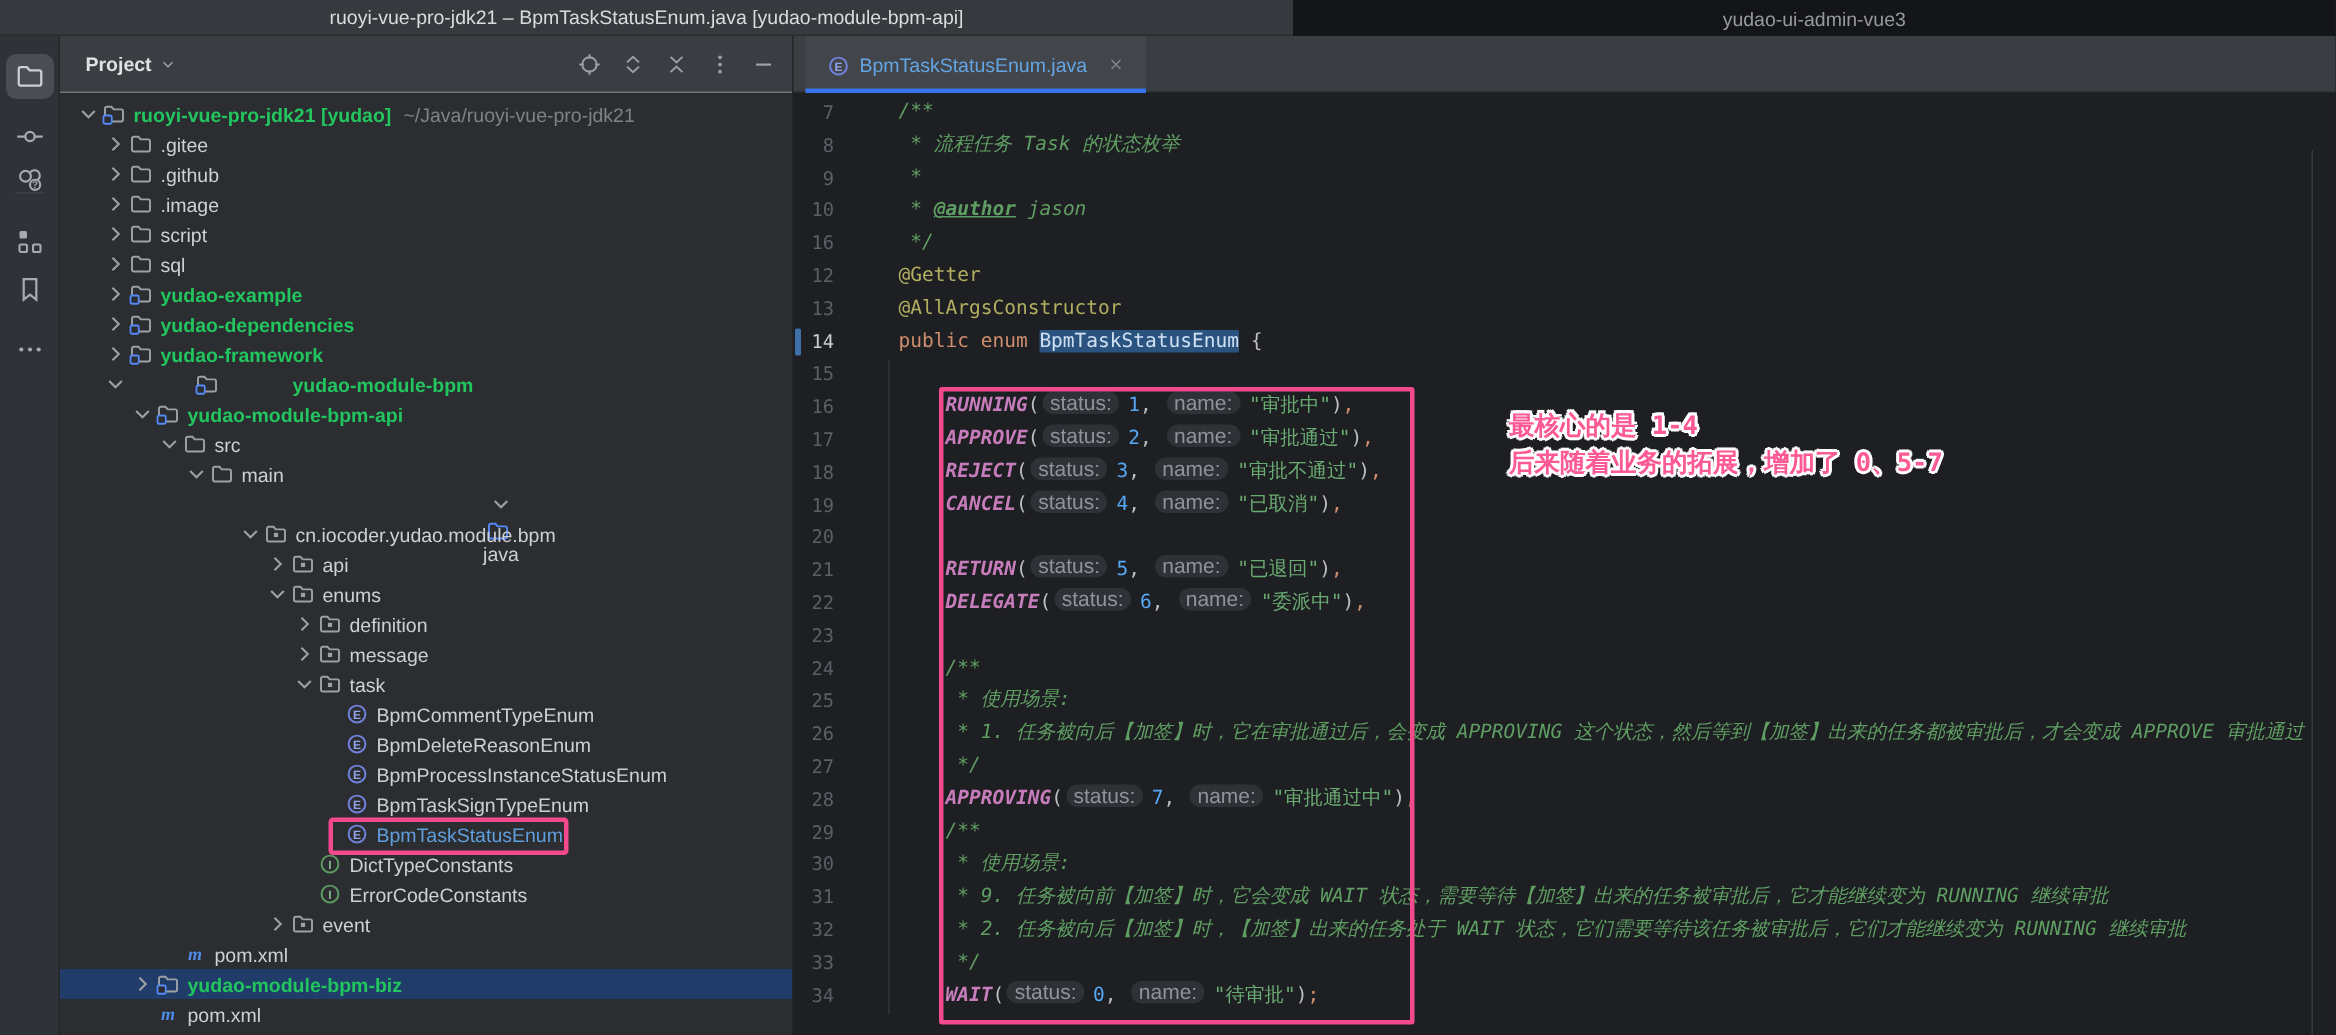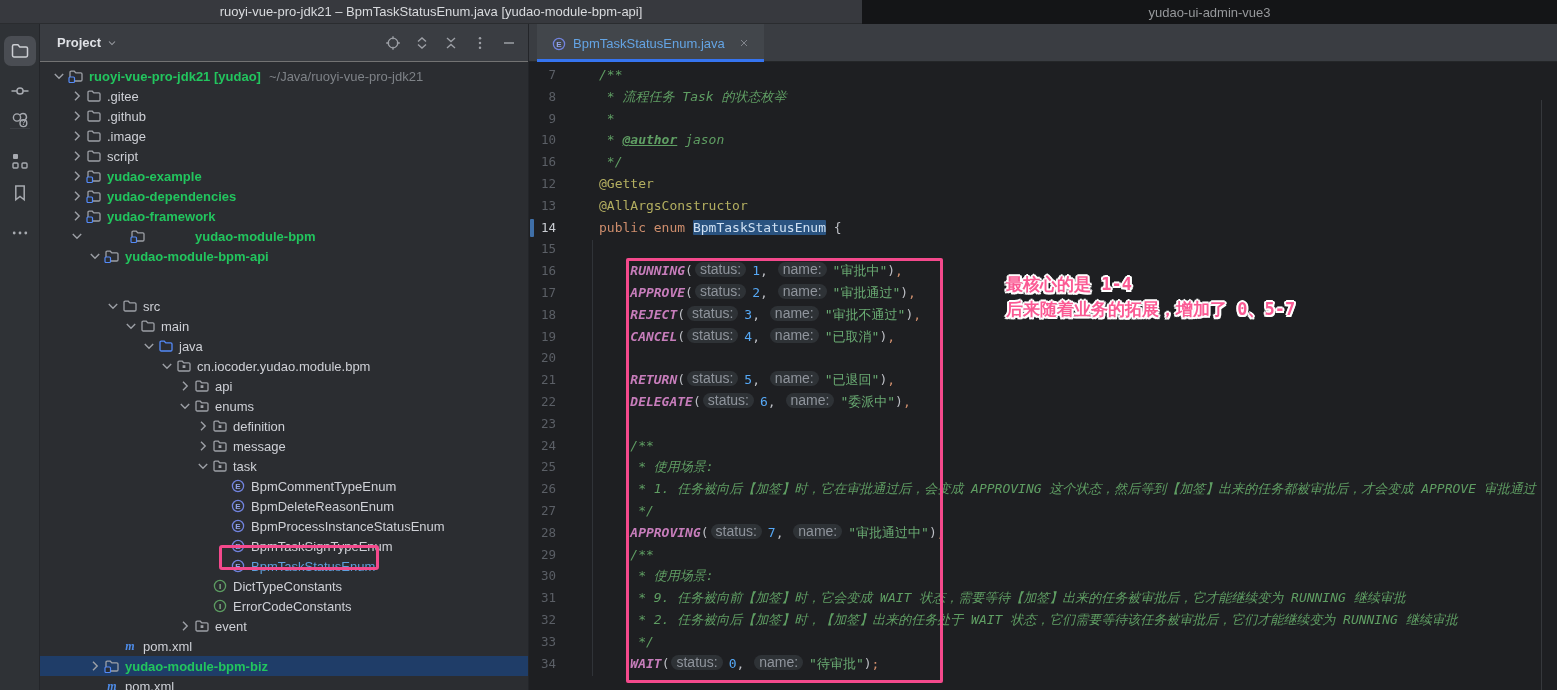--- a/index.html
+++ b/index.html
@@ -263,20 +263,33 @@
       </div>
       <div class="row" style="padding-left: 28px;">
         <span class="chev">
           <svg width="16" height="16" viewBox="0 0 16 16" fill="none">
             <path d="M6 3.8 10.2 8 6 12.2" stroke="currentColor" fill="none" stroke-width="1.4"></path>
           </svg>
         </span>
         <span class="ticon">
           <svg width="16" height="16" viewBox="0 0 16 16" fill="none">
             <path d="M2 4.4c0-.7.5-1.2 1.2-1.2h3.1l1.5 1.7h5c.7 0 1.2.5 1.2 1.2v5.7c0 .7-.5 1.2-1.2 1.2H3.2c-.7 0-1.2-.5-1.2-1.2z" stroke="#9DA0A6" stroke-width="1.3" fill="none"></path>
+          </svg>
+        </span>
+        <span class="lbl">sql</span>
+      </div>
+      <div class="row" style="padding-left: 28px;">
+        <span class="chev">
+          <svg width="16" height="16" viewBox="0 0 16 16" fill="none">
+            <path d="M6 3.8 10.2 8 6 12.2" stroke="currentColor" fill="none" stroke-width="1.4"></path>
+          </svg>
+        </span>
+        <span class="ticon">
+          <svg width="16" height="16" viewBox="0 0 16 16" fill="none">
+            <path d="M2 4.4c0-.7.5-1.2 1.2-1.2h3.1l1.5 1.7h5c.7 0 1.2.5 1.2 1.2v5.7c0 .7-.5 1.2-1.2 1.2H3.2c-.7 0-1.2-.5-1.2-1.2z" stroke="#9DA0A6" stroke-width="1.3" fill="none"></path>
             <rect x="1" y="9" width="5.5" height="5.5" rx="1" fill="#2B2D31" stroke="#548AF7" stroke-width="1.2"></rect>
           </svg>
         </span>
         <span class="lbl b">yudao-example</span>
       </div>
       <div class="row" style="padding-left: 28px;">
         <span class="chev">
           <svg width="16" height="16" viewBox="0 0 16 16" fill="none">
             <path d="M6 3.8 10.2 8 6 12.2" stroke="currentColor" fill="none" stroke-width="1.4"></path>
           </svg>
@@ -324,21 +337,21 @@
           </svg>
         </span>
         <span class="ticon">
           <svg width="16" height="16" viewBox="0 0 16 16" fill="none">
             <path d="M2 4.4c0-.7.5-1.2 1.2-1.2h3.1l1.5 1.7h5c.7 0 1.2.5 1.2 1.2v5.7c0 .7-.5 1.2-1.2 1.2H3.2c-.7 0-1.2-.5-1.2-1.2z" stroke="#9DA0A6" stroke-width="1.3" fill="none"></path>
             <rect x="1" y="9" width="5.5" height="5.5" rx="1" fill="#2B2D31" stroke="#548AF7" stroke-width="1.2"></rect>
           </svg>
         </span>
         <span class="lbl b">yudao-module-bpm-api</span>
       </div>
-      <div class="row" style="padding-left: 64px; margin-top: 30px;">
+      <div class="row" style="padding-left: 64px;">
         <span class="chev">
           <svg width="16" height="16" viewBox="0 0 16 16" fill="none">
             <path d="M3.8 6 8 10.2 12.2 6" stroke="currentColor" fill="none" stroke-width="1.4"></path>
           </svg>
         </span>
         <span class="ticon">
           <svg width="16" height="16" viewBox="0 0 16 16" fill="none">
             <path d="M2 4.4c0-.7.5-1.2 1.2-1.2h3.1l1.5 1.7h5c.7 0 1.2.5 1.2 1.2v5.7c0 .7-.5 1.2-1.2 1.2H3.2c-.7 0-1.2-.5-1.2-1.2z" stroke="#9DA0A6" stroke-width="1.3" fill="none"></path>
           </svg>
         </span>
@@ -350,21 +363,21 @@
             <path d="M3.8 6 8 10.2 12.2 6" stroke="currentColor" fill="none" stroke-width="1.4"></path>
           </svg>
         </span>
         <span class="ticon">
           <svg width="16" height="16" viewBox="0 0 16 16" fill="none">
             <path d="M2 4.4c0-.7.5-1.2 1.2-1.2h3.1l1.5 1.7h5c.7 0 1.2.5 1.2 1.2v5.7c0 .7-.5 1.2-1.2 1.2H3.2c-.7 0-1.2-.5-1.2-1.2z" stroke="#9DA0A6" stroke-width="1.3" fill="none"></path>
           </svg>
         </span>
         <span class="lbl">main</span>
       </div>
-      <div class="row" style="padding-left: 100px;">
+      <div class="row" style="padding-left: 100px; flex-direction: column;">
         <span class="chev">
           <svg width="16" height="16" viewBox="0 0 16 16" fill="none">
             <path d="M3.8 6 8 10.2 12.2 6" stroke="currentColor" fill="none" stroke-width="1.4"></path>
           </svg>
         </span>
         <span class="ticon">
           <svg width="16" height="16" viewBox="0 0 16 16" fill="none">
             <path d="M2 4.4c0-.7.5-1.2 1.2-1.2h3.1l1.5 1.7h5c.7 0 1.2.5 1.2 1.2v5.7c0 .7-.5 1.2-1.2 1.2H3.2c-.7 0-1.2-.5-1.2-1.2z" stroke="#548AF7" stroke-width="1.3" fill="none"></path>
           </svg>
         </span>

